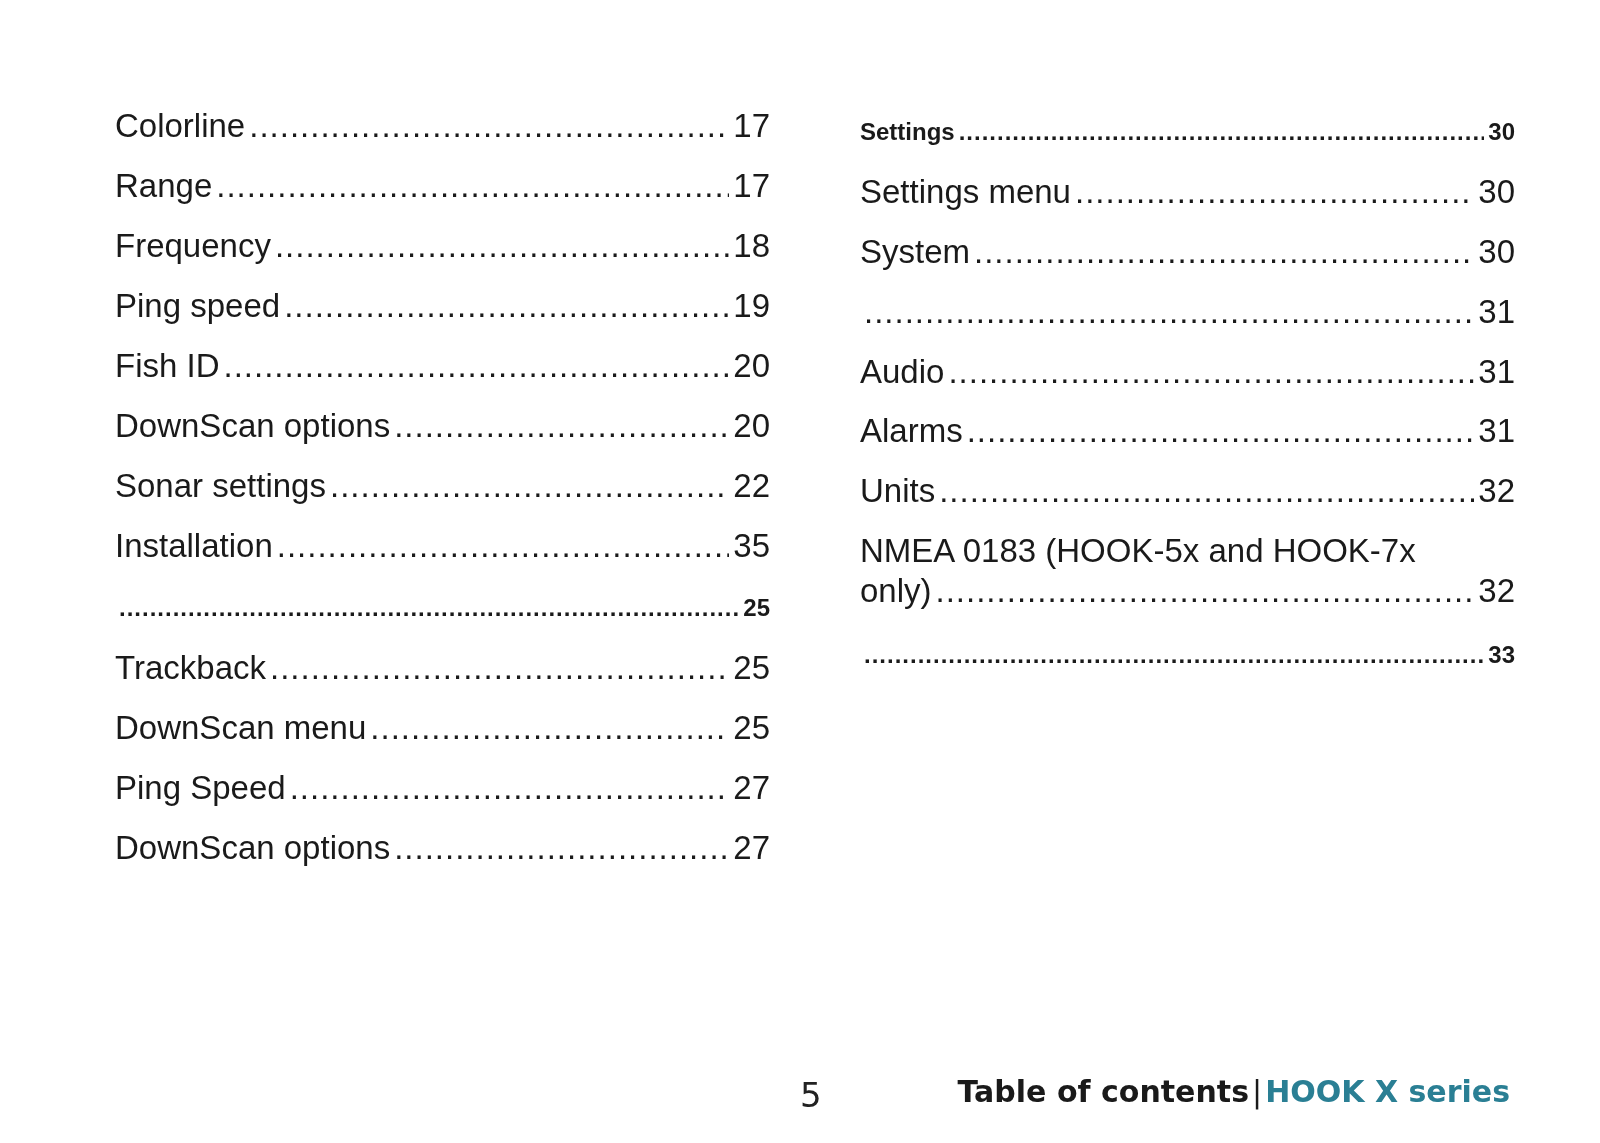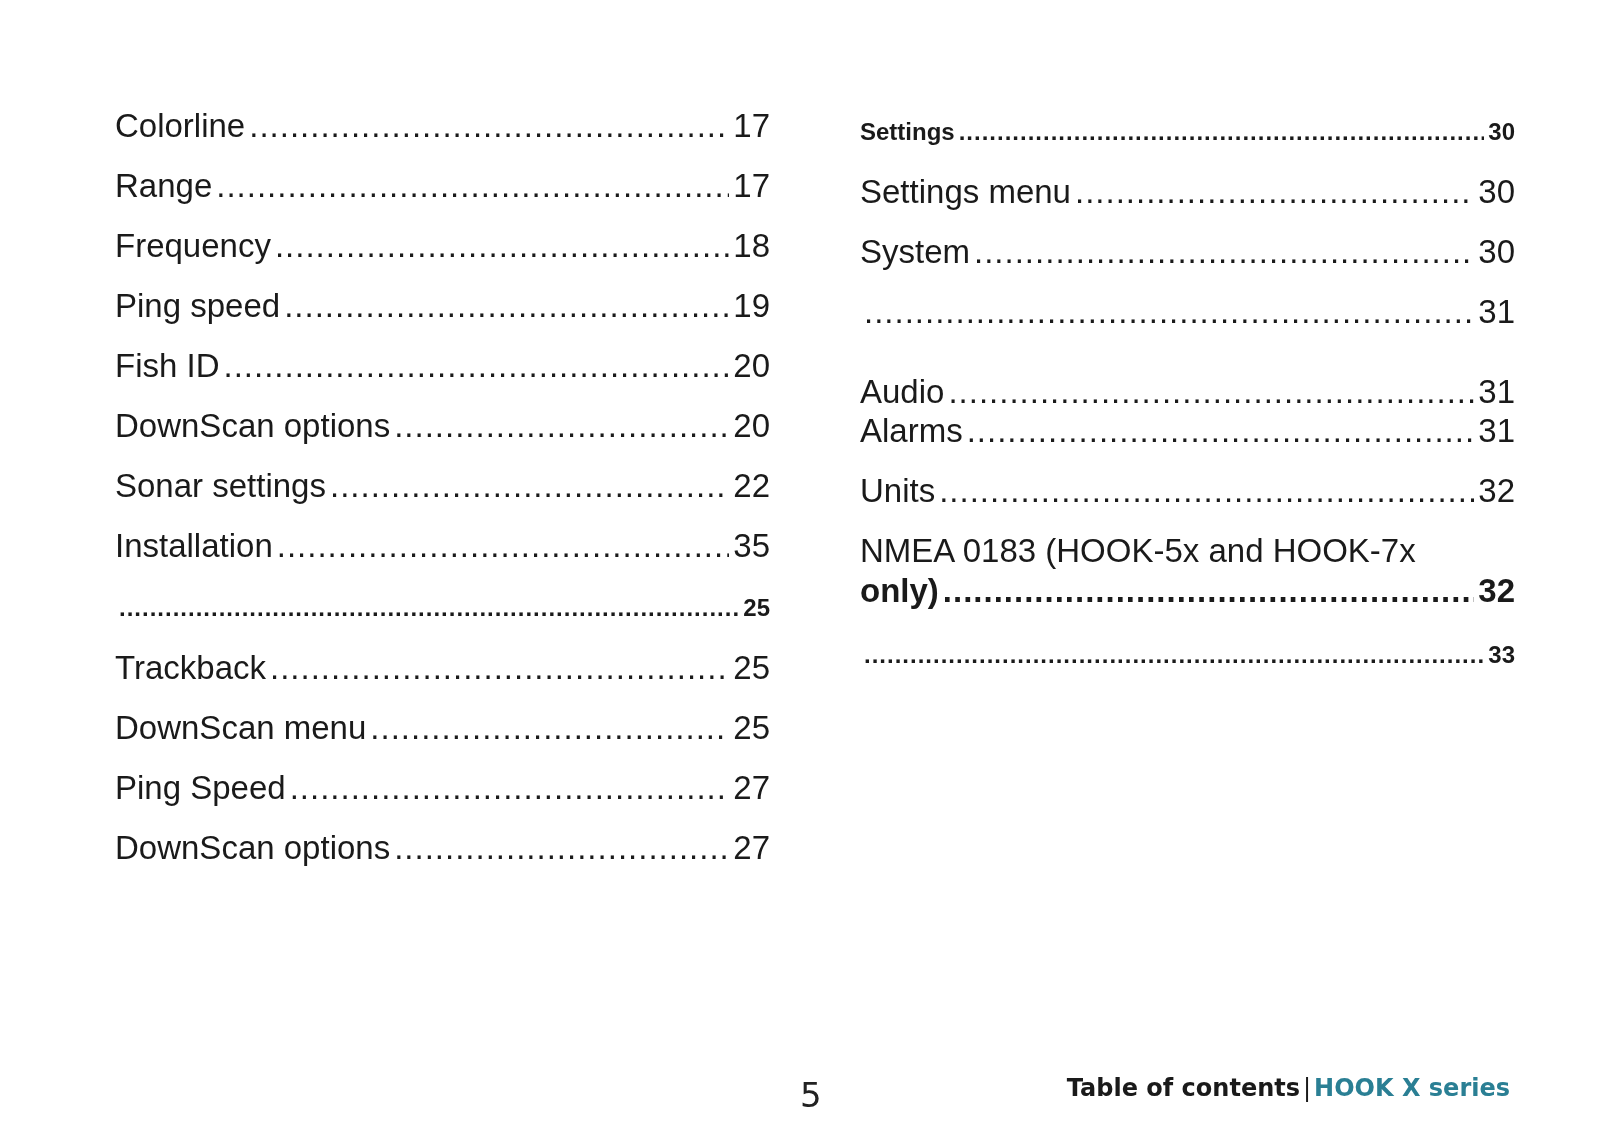--- a/index.html
+++ b/index.html
@@ -7,23 +7,23 @@
     .col { position: absolute; top: 0; }
     .col-left { left: 115px; width: 655px; }
     .col-right { left: 860px; width: 655px; }
     .entry { position: absolute; left: 0; width: 100%; display: flex; align-items: baseline; font-size: 33px; line-height: 40px; white-space: nowrap; }
     .entry .title { flex: 0 0 auto; }
     .entry .leader { flex: 1 1 auto; overflow: hidden; margin: 0 4px; letter-spacing: 1px; }
     .entry .leader::before { content: "................................................................................................................................................................................"; }
     .entry .page { flex: 0 0 auto; text-align: right; }
     .entry.bold { font-weight: bold; font-size: 24px; }
     .entry.multi { display: block; }
-    .entry.multi .line2 { display: flex; align-items: flex-end; font-weight: bold; }
+    .entry.multi .line2 { display: flex; align-items: flex-end; }
     .footer-page { position: absolute; left: 800px; top: 1075px; font-family: "DejaVu Sans", sans-serif; font-size: 34px; color: #222; }
-    .footer-label { position: absolute; right: 90px; top: 1074px; font-family: "DejaVu Sans", sans-serif; font-size: 24px; font-weight: bold; color: #1a1a1a; }
+    .footer-label { position: absolute; right: 90px; top: 1074px; font-family: "DejaVu Sans", sans-serif; font-size: 30px; font-weight: bold; color: #1a1a1a; }
     .footer-label .sep { font-weight: normal; margin: 0 3px; }
     .footer-label .series { color: #2a7f94; }
   </style>
 </head>
 <body>
 
 <div class="col col-left">
   <div class="entry" style="top:106px">
       <span class="title">Colorline</span>
       <span class="leader"></span>
@@ -103,21 +103,21 @@
     </div>
   <div class="entry" style="top:232px">
       <span class="title">System</span>
       <span class="leader"></span>
       <span class="page">30</span>
     </div>
   <div class="entry" style="top:292px">
       <span class="leader"></span>
       <span class="page">31</span>
     </div>
-  <div class="entry" style="top:372px">
+  <div class="entry" style="top:352px">
       <span class="title">Audio</span>
       <span class="leader"></span>
       <span class="page">31</span>
     </div>
   <div class="entry" style="top:411px">
       <span class="title">Alarms</span>
       <span class="leader"></span>
       <span class="page">31</span>
     </div>
   <div class="entry" style="top:471px">

